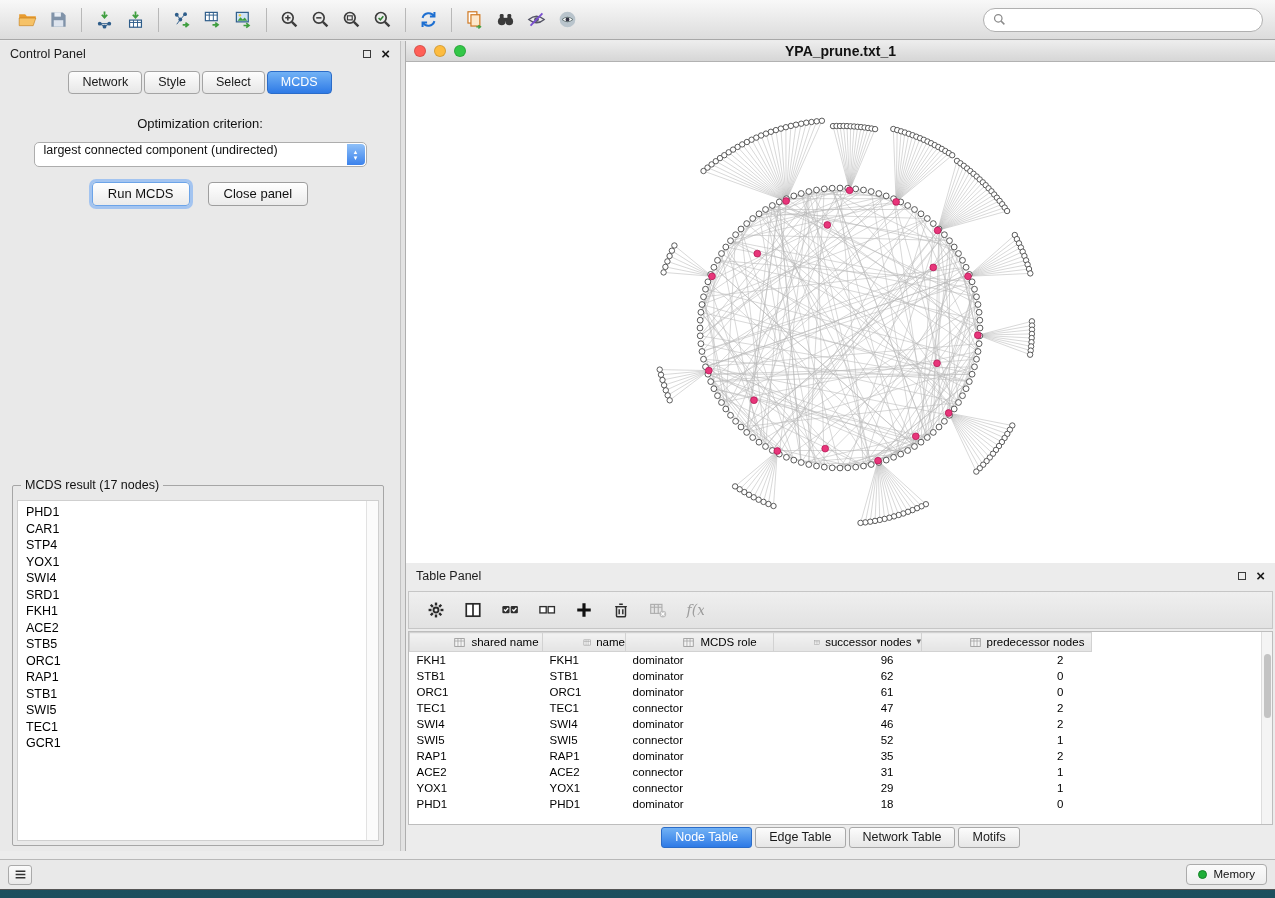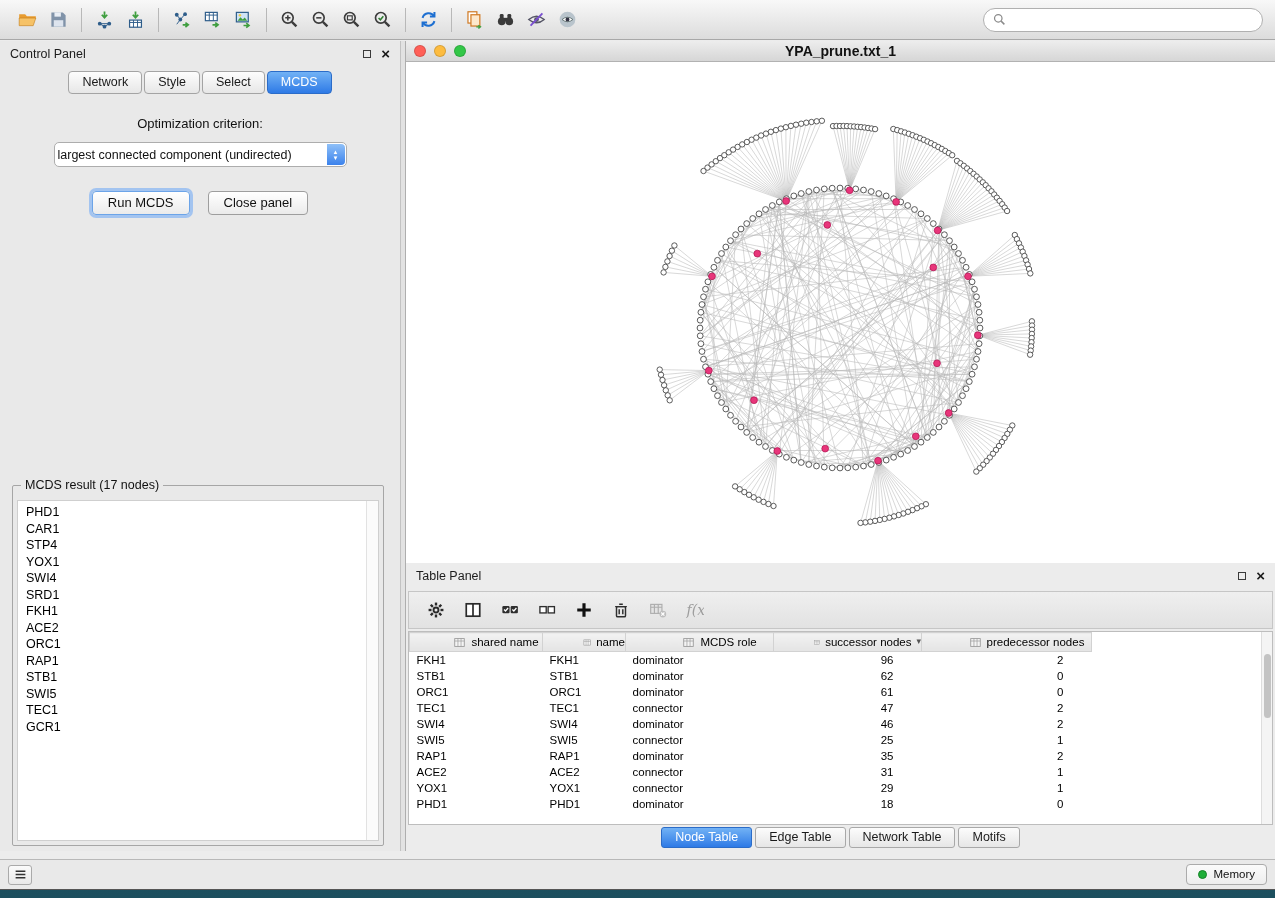--- a/index.html
+++ b/index.html
@@ -25,26 +25,26 @@
   .panel-header { height:26px; display:flex; align-items:center; padding:0 10px; font-size:12.5px; color:#1c1c1c;justify-content:flex-end; }
   .hdr-icons { margin-left:auto; display:flex; gap:10px; align-items:center; }
   .sq-icon { width:8px; height:8px; border:1.5px solid #3a3a3a; display:inline-block; }
   .x-icon { font-size:15px; font-weight:bold; color:#1a1a1a; line-height:10px; }
   .ctabs { display:flex; justify-content:center; gap:2px; padding:4px 0 0; }
   .ctab { font-size:12.5px; padding:3px 13px 4px; border:1px solid #a4a4a4; color:#1a1a1a;
     background:linear-gradient(#fdfdfd,#e7e7e7); border-radius:4px; cursor:default; }
   .ctab.active { background:linear-gradient(#72b2f5,#2e7ae6); color:#fff; border-color:#2b6cc8; }
   .cp-body { position:relative; height:calc(100% - 60px); margin-top:6px; }
   .opt-label { text-align:center; font-size:13px; margin-top:22px; color:#111; }
-  .mac-select { margin:11px auto 0; width:293px; height:25px; background:#fff; border:1px solid #adadad;
-    border-radius:5px; display:flex; align-items:center; font-size:12.5px; padding-left:3px; position:relative; color:#111; }
+  .mac-select { margin:11px auto 0; width:333px; height:25px; background:#fff; border:1px solid #adadad;
+    border-radius:5px; display:flex; font-size:12.5px; padding-left:9px; position:relative; color:#111; }
   .mac-select .stepper { position:absolute; right:1px; top:1px; bottom:1px; width:18px; border-radius:0 4px 4px 0;
     background:linear-gradient(#8fc0f8,#3b82ec); color:#fff; display:flex; flex-direction:column;
     align-items:center; justify-content:center; font-size:6px; line-height:6px; }
-  .btn-row { display:flex; justify-content:center; gap:18px; margin-top:24px; }
+  .btn-row { display:flex; justify-content:center; gap:18px; margin-top:15px; }
   .mac-btn { font-size:13px; padding:3px 15px 4px; background:linear-gradient(#ffffff,#ebebeb);
     border:1px solid #9e9e9e; border-radius:4px; color:#111; cursor:default; }
   .mac-btn.focused { box-shadow:0 0 0 3px rgba(106,165,245,.55); border-color:#6ca4e8; }
   .result-box { position:absolute; left:12px; right:16px; top:362px; bottom:20px;
     border:1px solid #a6a6a6; border-radius:2px; padding:8px 4px 4px; }
   .result-box legend { font-size:12.5px; padding:0 4px; color:#111; margin-left:4px; }
   .result-list { position:relative; background:#fff; border:1px solid #cfcfcf; height:100%;
     overflow:hidden; font-size:12.5px; line-height:16.5px; padding:3px 8px; color:#000; }
   .result-scroll { position:absolute; right:0; top:0; bottom:0; width:12px; background:#fbfbfb; border-left:1px solid #e2e2e2; }
 
@@ -259,20 +259,21 @@
         <div class="result-list">
           <div class="result-scroll"></div>
         <div>PHD1</div>
             <div>CAR1</div>
             <div>STP4</div>
             <div>YOX1</div>
             <div>SWI4</div>
             <div>SRD1</div>
             <div>FKH1</div>
             <div>ACE2</div>
+            <div>STB5</div>
             <div>ORC1</div>
             <div>RAP1</div>
             <div>STB1</div>
             <div>SWI5</div>
             <div>TEC1</div>
             <div>GCR1</div>
           </div>
       </fieldset>
     </div>
   </div>
@@ -1120,21 +1121,21 @@
               <td>SWI4</td>
               <td>dominator</td>
               <td class="num">46</td>
               <td class="num">2</td>
               <td></td>
             </tr>
             <tr>
               <td>SWI5</td>
               <td>SWI5</td>
               <td>connector</td>
-              <td class="num">25</td>
+              <td class="num">52</td>
               <td class="num">1</td>
               <td></td>
             </tr>
             <tr>
               <td>RAP1</td>
               <td>RAP1</td>
               <td>dominator</td>
               <td class="num">35</td>
               <td class="num">2</td>
               <td></td>

